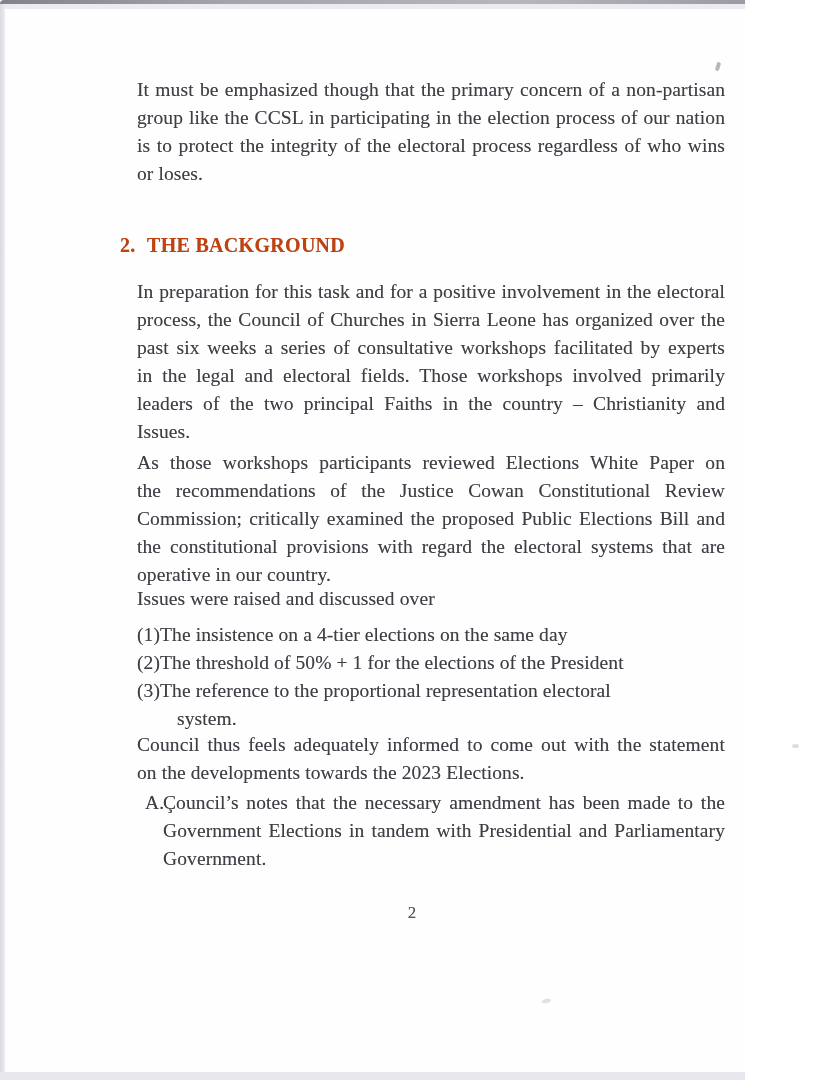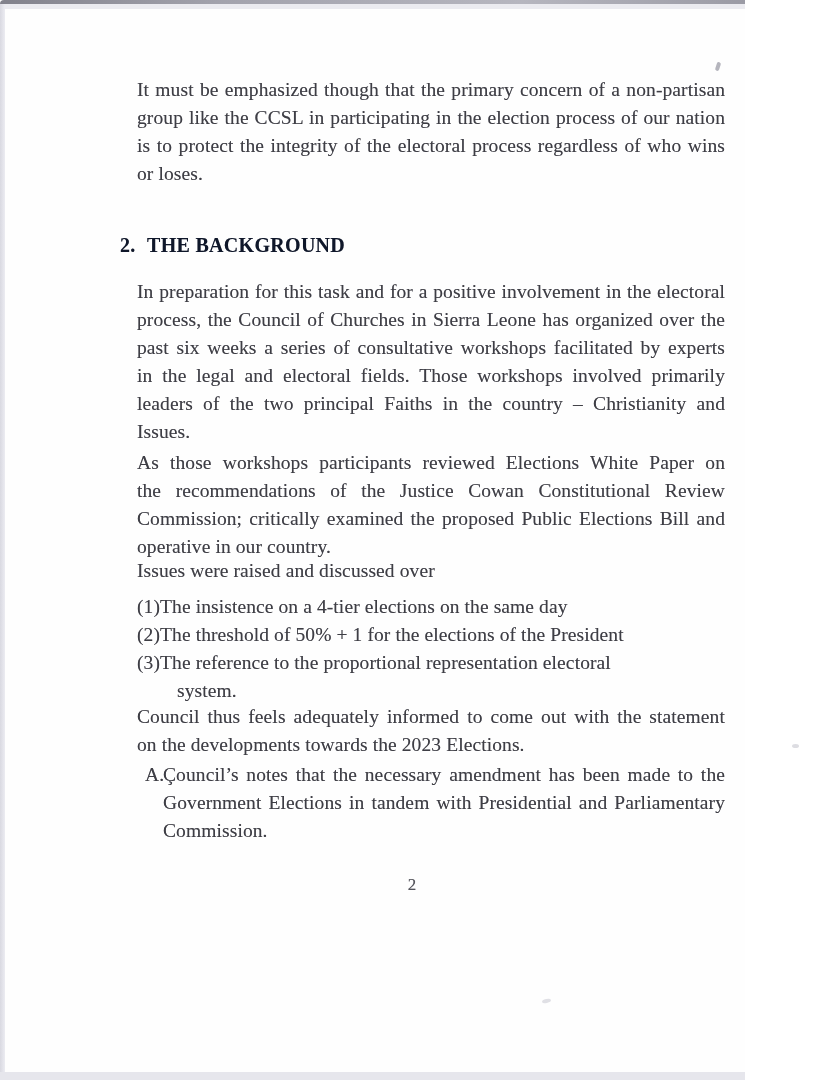--- a/index.html
+++ b/index.html
@@ -48,21 +48,21 @@
   }
   .ln { display: block; line-height: 28px; }
   .ln.j { text-align: justify; text-align-last: justify; }
   .para { margin: 0; }
   .para-intro     { margin-top: 76px; }
   .heading {
     margin-left: -17px;
     font-weight: bold;
     font-size: 20px;
     line-height: 30px;
-    color: #0f172a;
+    color: #c2410c;
     letter-spacing: 0.3px;
   }
   .heading-2 { margin-top: 42px; }
   .heading-3 { margin-top: 36px; }
   .hnum { display: inline-block; width: 27px; }
   .para-prep      { margin-top: 18px; }
   .para-workshops { margin-top: 3px; }
   .para-issues-lead { margin-top: -4px; }
   .issue-list     { margin-top: 8px; }
   .issue-cont { padding-left: 40px; }
@@ -126,20 +126,21 @@
       <span class="ln j">past six weeks a series of consultative workshops facilitated by experts</span>
       <span class="ln j">in the legal and electoral fields.  Those workshops involved primarily</span>
       <span class="ln j">leaders of the two principal Faiths in the country – Christianity and</span>
       <span class="ln">Issues.</span>
     </p>
 
     <p class="para para-workshops">
       <span class="ln j">As those workshops participants reviewed Elections White Paper on</span>
       <span class="ln j">the recommendations of the Justice Cowan Constitutional Review</span>
       <span class="ln j">Commission; critically examined the proposed Public Elections Bill and</span>
+      <span class="ln j">the constitutional provisions with regard the electoral systems that are</span>
       <span class="ln">operative in our country.</span>
     </p>
 
     <p class="para para-issues-lead">
       <span class="ln">Issues were raised and discussed over</span>
     </p>
 
     <div class="issue-list">
       <span class="ln">(1)The insistence on a 4-tier elections on the same day</span>
       <span class="ln">(2)The threshold of 50% + 1 for the elections of the President</span>
@@ -150,19 +151,19 @@
     <p class="para para-council">
       <span class="ln j">Council thus feels adequately informed to come out with the statement</span>
       <span class="ln">on the developments towards the 2023 Elections.</span>
     </p>
 
 
     <div class="lettered-item">
       <span class="lettered-marker">A.</span>
       <span class="ln j">Çouncil’s notes that the necessary amendment has been made to the</span>
       <span class="ln j">Government Elections in tandem with Presidential and Parliamentary</span>
-      <span class="ln">Commission.</span>
+      <span class="ln">Government.</span>
     </div>
 
     <div class="page-number">2</div>
 
   </div>
 </div>
 
 </body></html>

